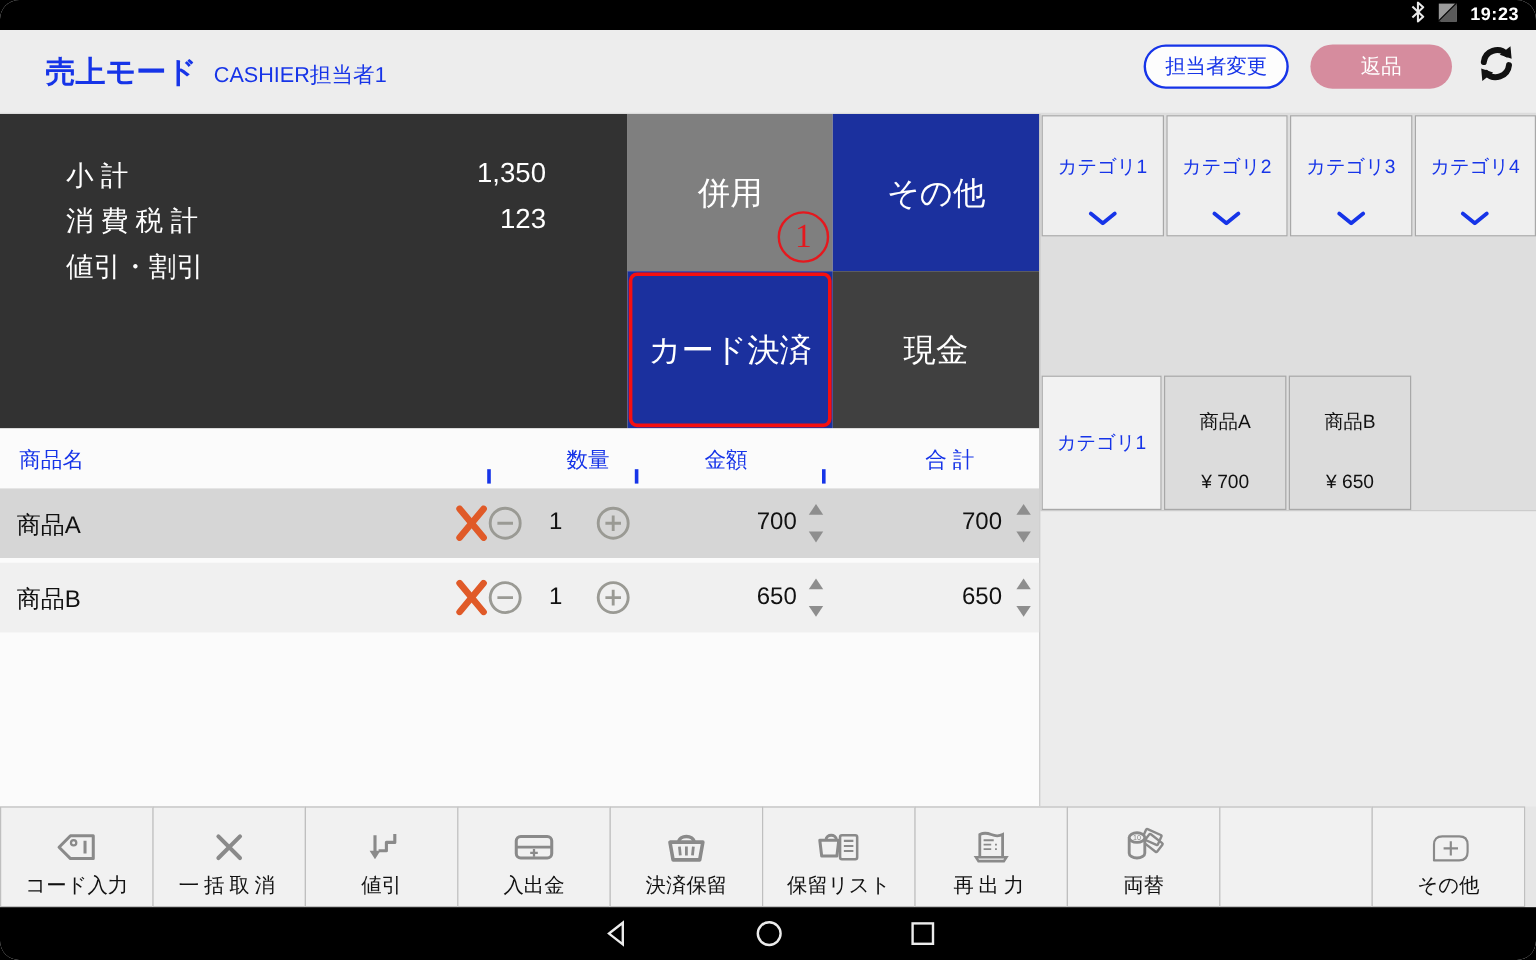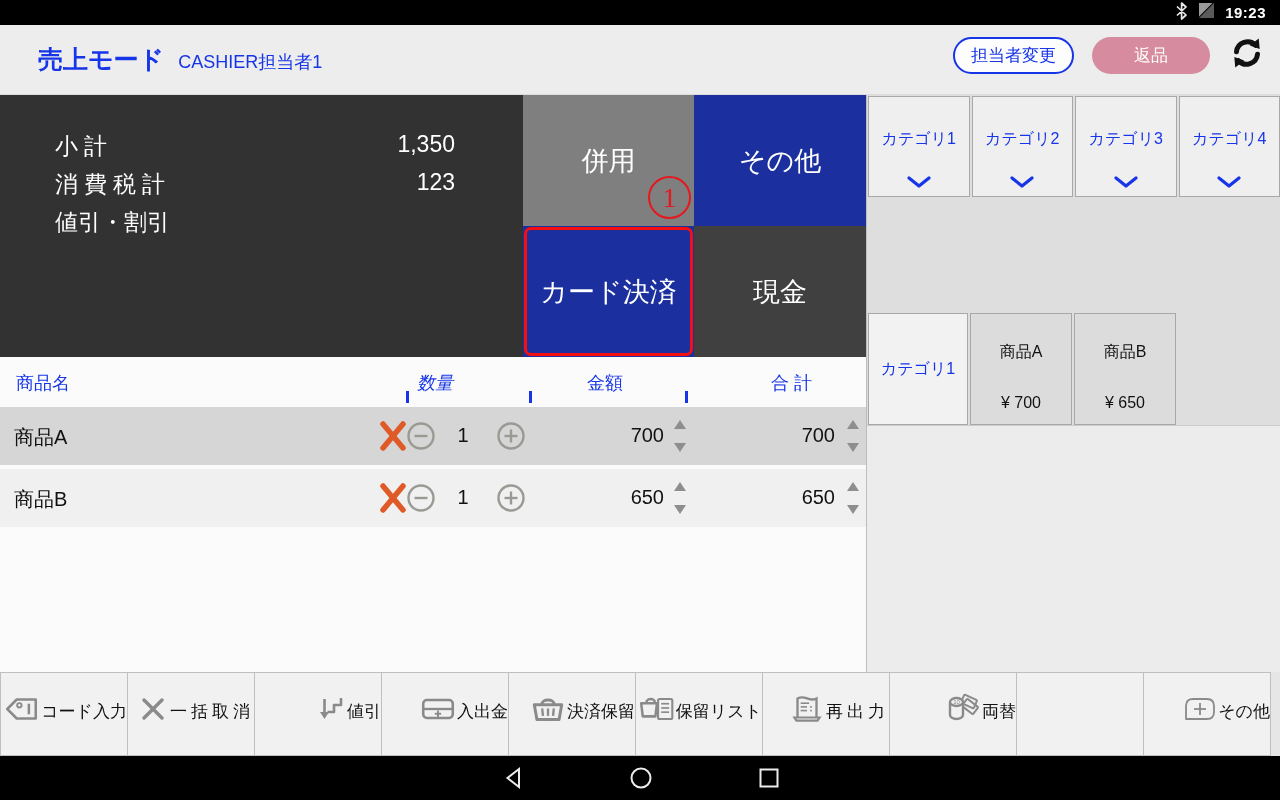--- a/index.html
+++ b/index.html
@@ -1,18 +1,18 @@
 <!DOCTYPE html>
 <html><head>
 <meta charset="utf-8">
 <style>
   * { margin:0; padding:0; box-sizing:border-box; }
   html,body { width:1280px; height:800px; }
   body { font-family:"Liberation Sans", sans-serif; background:#000; }
-  .screen { position:relative; width:1280px; height:800px; background:#fbfbfb; overflow:hidden; }
+  .screen { position:relative; width:1280px; height:800px; background:#fbfbfb; overflow:hidden;border-radius:16px; }
 
   
   .status-bar { position:absolute; left:0; top:0; width:1280px; height:25px; background:#000;
     display:flex; align-items:center; justify-content:flex-end; padding-right:14px; gap:10px; }
   .status-time { color:#fff; font-size:15px; font-weight:bold; letter-spacing:.5px; }
 
   
   .app-header { position:absolute; left:0; top:25px; width:1280px; height:70px; background:#ededed;
     display:flex; align-items:center; border-bottom:1px solid #dcdcdc; }
   .app-title { color:#1634e8; font-size:25px; font-weight:bold; margin-left:38px; }
@@ -54,21 +54,21 @@
     display:flex; align-items:center; justify-content:center; color:#1634e8; font-size:16px; cursor:pointer; }
   .prod-cell { width:102px; height:112px; background:#dcdcdc; border:1px solid #a8a8a8; position:relative; cursor:pointer; }
   .prod-name { position:absolute; left:0; right:0; top:28px; text-align:center; color:#111; font-size:16px; }
   .prod-price { position:absolute; left:0; right:0; bottom:12px; text-align:center; color:#111; font-size:16px; }
   .prod-area-below { position:absolute; left:0; top:330px; width:414px; height:247px; background:#ececec; border-top:1px solid #cccccc; }
 
   
   .table-area { position:absolute; left:0; top:357px; width:866px; height:315px; background:#fbfbfb; }
   .tbl-header { position:absolute; left:0; top:0; width:866px; height:48px; color:#1634e8; font-size:18px; }
   .th-name { position:absolute; left:16px; top:14px; }
-  .th-qty { position:absolute; left:417px; width:80px; top:14px; text-align:left;font-style:italic; }
+  .th-qty { position:absolute; left:450px; width:80px; top:14px; text-align:center; }
   .th-price { position:absolute; left:565px; width:80px; top:14px; text-align:center; }
   .th-total { position:absolute; left:754px; width:80px; top:14px; text-align:center; letter-spacing:5px; }
   .col-tick { position:absolute; bottom:2px; width:3px; height:12px; background:#1634e8; }
   .tick-1 { left:406px; } .tick-2 { left:529px; } .tick-3 { left:685px; }
   .item-row { position:absolute; left:0; width:866px; height:58px; }
   .row-a { top:50px; background:#d6d6d6; }
   .row-b { top:112px; background:#f0f0f0; }
   .item-name { position:absolute; left:14px; top:17px; font-size:20px; color:#111; }
   .del-x { position:absolute; left:380px; top:14px; cursor:pointer; }
   .qty-minus { position:absolute; left:406px; top:14px; cursor:pointer; }
@@ -77,21 +77,21 @@
   .price-val { position:absolute; left:540px; width:124px; top:17px; text-align:right; font-size:20px; color:#111; }
   .total-val { position:absolute; left:705px; width:130px; top:17px; text-align:right; font-size:20px; color:#111; }
   .spinner { position:absolute; top:13px; width:12px; height:32px; display:flex; flex-direction:column; align-items:center; justify-content:space-between; cursor:pointer; }
   .spin-price { left:674px; } .spin-total { left:847px; }
   .tri-up { width:0; height:0; border-left:6px solid transparent; border-right:6px solid transparent; border-bottom:9px solid #8e8e8e; }
   .tri-down { width:0; height:0; border-left:6px solid transparent; border-right:6px solid transparent; border-top:9px solid #8e8e8e; }
 
   
   .toolbar { position:absolute; left:0; top:672px; width:1280px; height:84px; background:#e6e6e6; display:flex; }
   .tool-btn { flex:0 0 128px; background:#f1f1f1; border:1px solid #bfbfbf; margin-left:-1px;
-    display:flex; flex-direction:row; align-items:center; justify-content:flex-end; padding-bottom:6px; gap:0; cursor:pointer; }
+    display:flex; flex-direction:column; align-items:center; justify-content:flex-end; padding-bottom:6px; gap:0; cursor:pointer; }
   .tool-btn:first-child { margin-left:0; }
   .tool-btn.empty { cursor:default; }
   .tool-label { font-size:17px; color:#111; }
   .ls-wide { letter-spacing:4px; }
 
   
   .nav-bar { position:absolute; left:0; top:756px; width:1280px; height:44px; background:#000; }
   .nav-ico { position:absolute; top:10px; cursor:pointer; }
   .nav-back { left:502px; } .nav-home { left:629px; } .nav-recents { left:757px; }
 </style>

